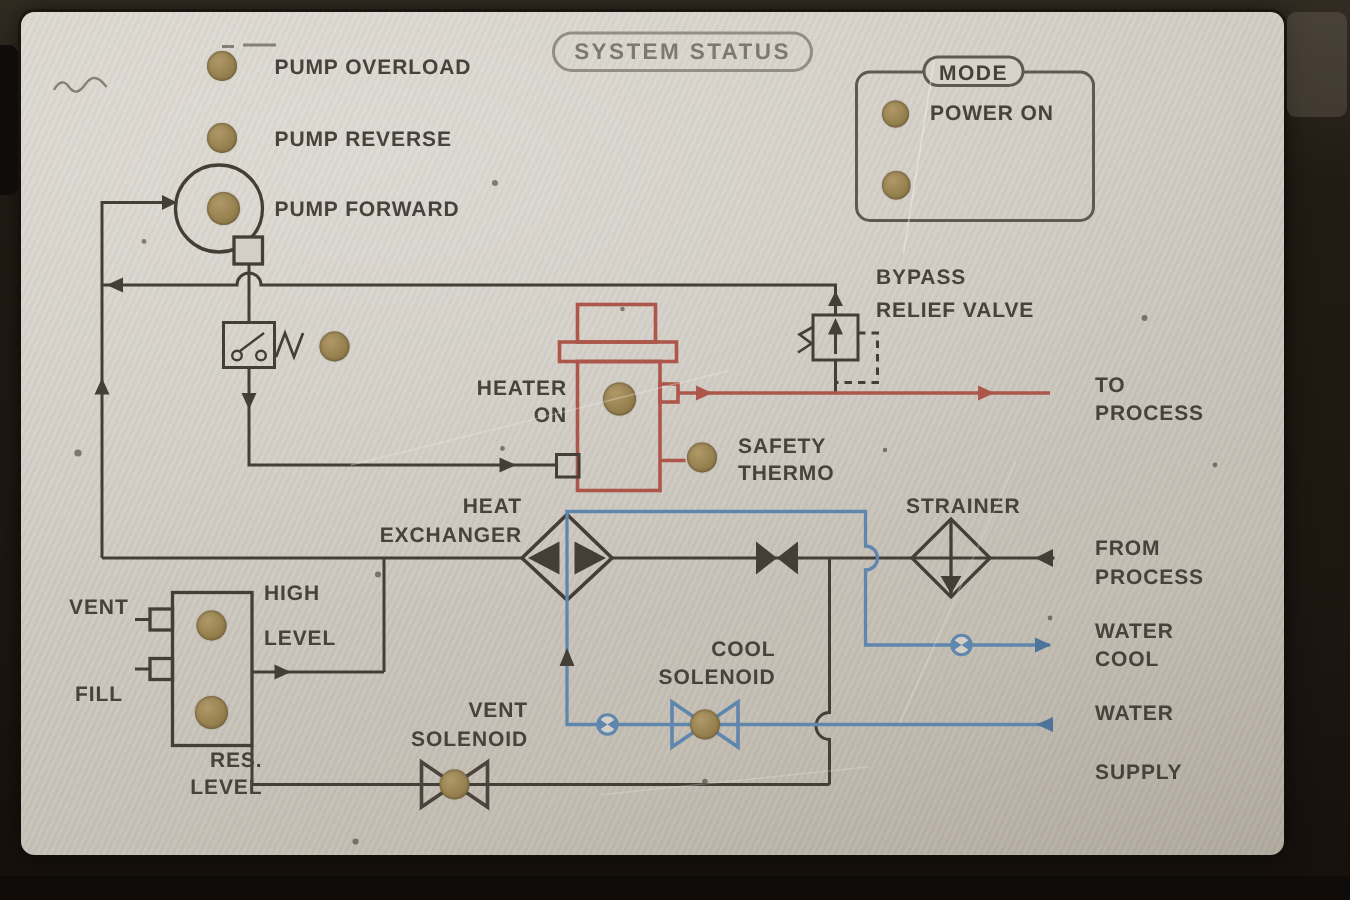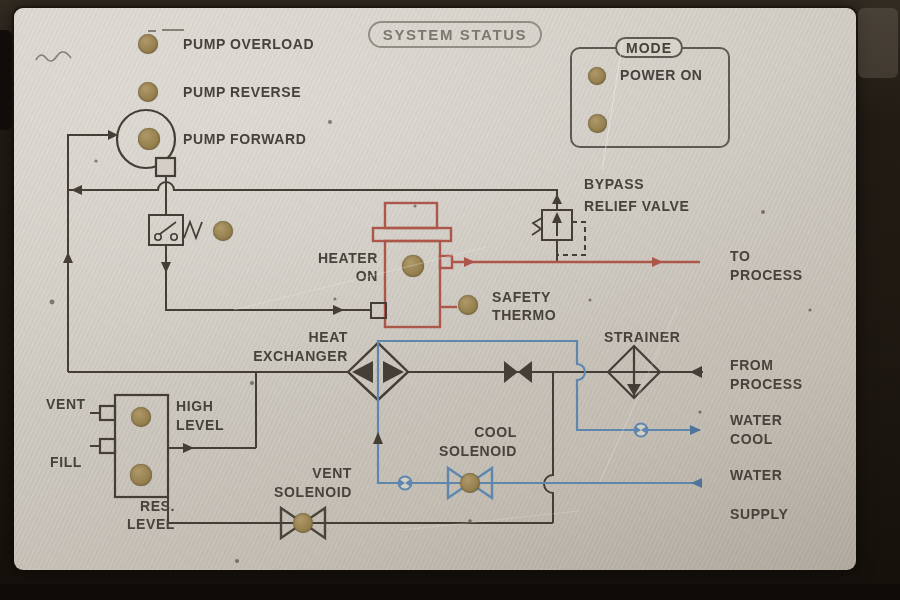--- a/index.html
+++ b/index.html
@@ -202,21 +202,21 @@
   <div class="lbl" style="left:492px;top:308px;">THERMO</div>
   <div class="lbl ctr" style="left:238px;top:330px;width:110px;">HEAT</div>
   <div class="lbl ctr" style="left:238px;top:349px;width:110px;">EXCHANGER</div>
   <div class="lbl" style="left:604px;top:330px;text-align:center;">STRAINER</div>
   <div class="lbl ctr" style="left:427px;top:425px;width:90px;">COOL</div>
   <div class="lbl ctr" style="left:427px;top:444px;width:90px;">SOLENOID</div>
   <div class="lbl ctr" style="left:262px;top:466px;width:90px;">VENT</div>
   <div class="lbl ctr" style="left:262px;top:485px;width:90px;">SOLENOID</div>
   <div class="lbl ctr" style="left:105px;top:499px;width:70px;">RES.</div>
   <div class="lbl ctr" style="left:105px;top:517px;width:70px;">LEVEL</div>
-  <div class="lbl" style="left:176px;top:399px;">HIGH</div>
+  <div class="lbl" style="left:176px;top:388px;">HIGH</div>
   <div class="lbl" style="left:176px;top:418px;">LEVEL</div>
   <div class="lbl" style="left:46px;top:397px;">VENT</div>
   <div class="lbl" style="left:50px;top:455px;">FILL</div>
 
   <div class="lbl" style="left:730px;top:249px;">TO</div>
   <div class="lbl" style="left:730px;top:268px;">PROCESS</div>
   <div class="lbl" style="left:730px;top:358px;">FROM</div>
   <div class="lbl" style="left:730px;top:377px;">PROCESS</div>
   <div class="lbl" style="left:730px;top:413px;">WATER</div>
   <div class="lbl" style="left:730px;top:432px;">COOL</div>

